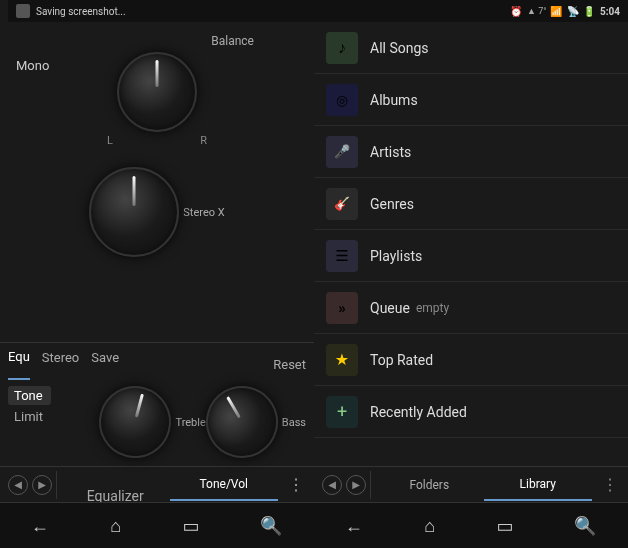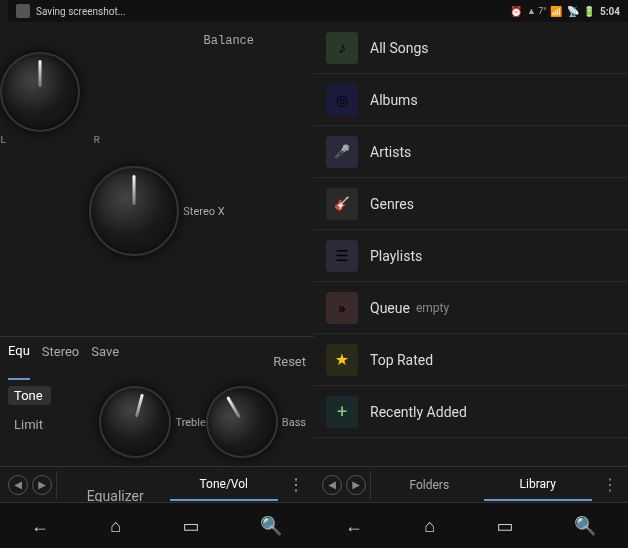--- a/index.html
+++ b/index.html
@@ -49,23 +49,22 @@
       padding: 8px 0 0 0;
       position: relative;
     }
 
     
     .balance-section {
       position: relative;
       width: 100%;
       display: flex;
       flex-direction: column;
-      align-items: flex-start;
+      align-items: center;
       margin-top: 4px;
-      font-family: Liberation Mono, monospace;
     }
 
     .balance-label {
       color: #aaa;
       font-size: 12px;
       margin-bottom: 4px;
       align-self: flex-end;
       margin-right: 60px;
     }
 
@@ -149,21 +148,21 @@
       align-items: center;
       padding: 6px 8px 2px 8px;
       gap: 12px;
       border-top: 1px solid #333;
     }
 
     .tab-item {
       color: #aaa;
       font-size: 13px;
       cursor: pointer;
-      padding-bottom: 20px;
+      padding-bottom: 14px;
     }
 
     .tab-item.active {
       color: #fff;
       border-bottom: 2px solid #6699cc;
     }
 
     .tab-reset {
       margin-left: auto;
       color: #aaa;
@@ -343,21 +342,21 @@
     
     .eq-section {
       display: flex;
       align-items: flex-start;
       padding: 0 0 0 8px;
     }
 
     .side-tabs-col {
       display: flex;
       flex-direction: column;
-      gap: 10px;
+      gap: 2px;
       margin-top: 4px;
       width: 45px;
     }
   </style>
 </head>
 <body>
 
 <div class="left-panel">
 
   <div class="left-statusbar">

